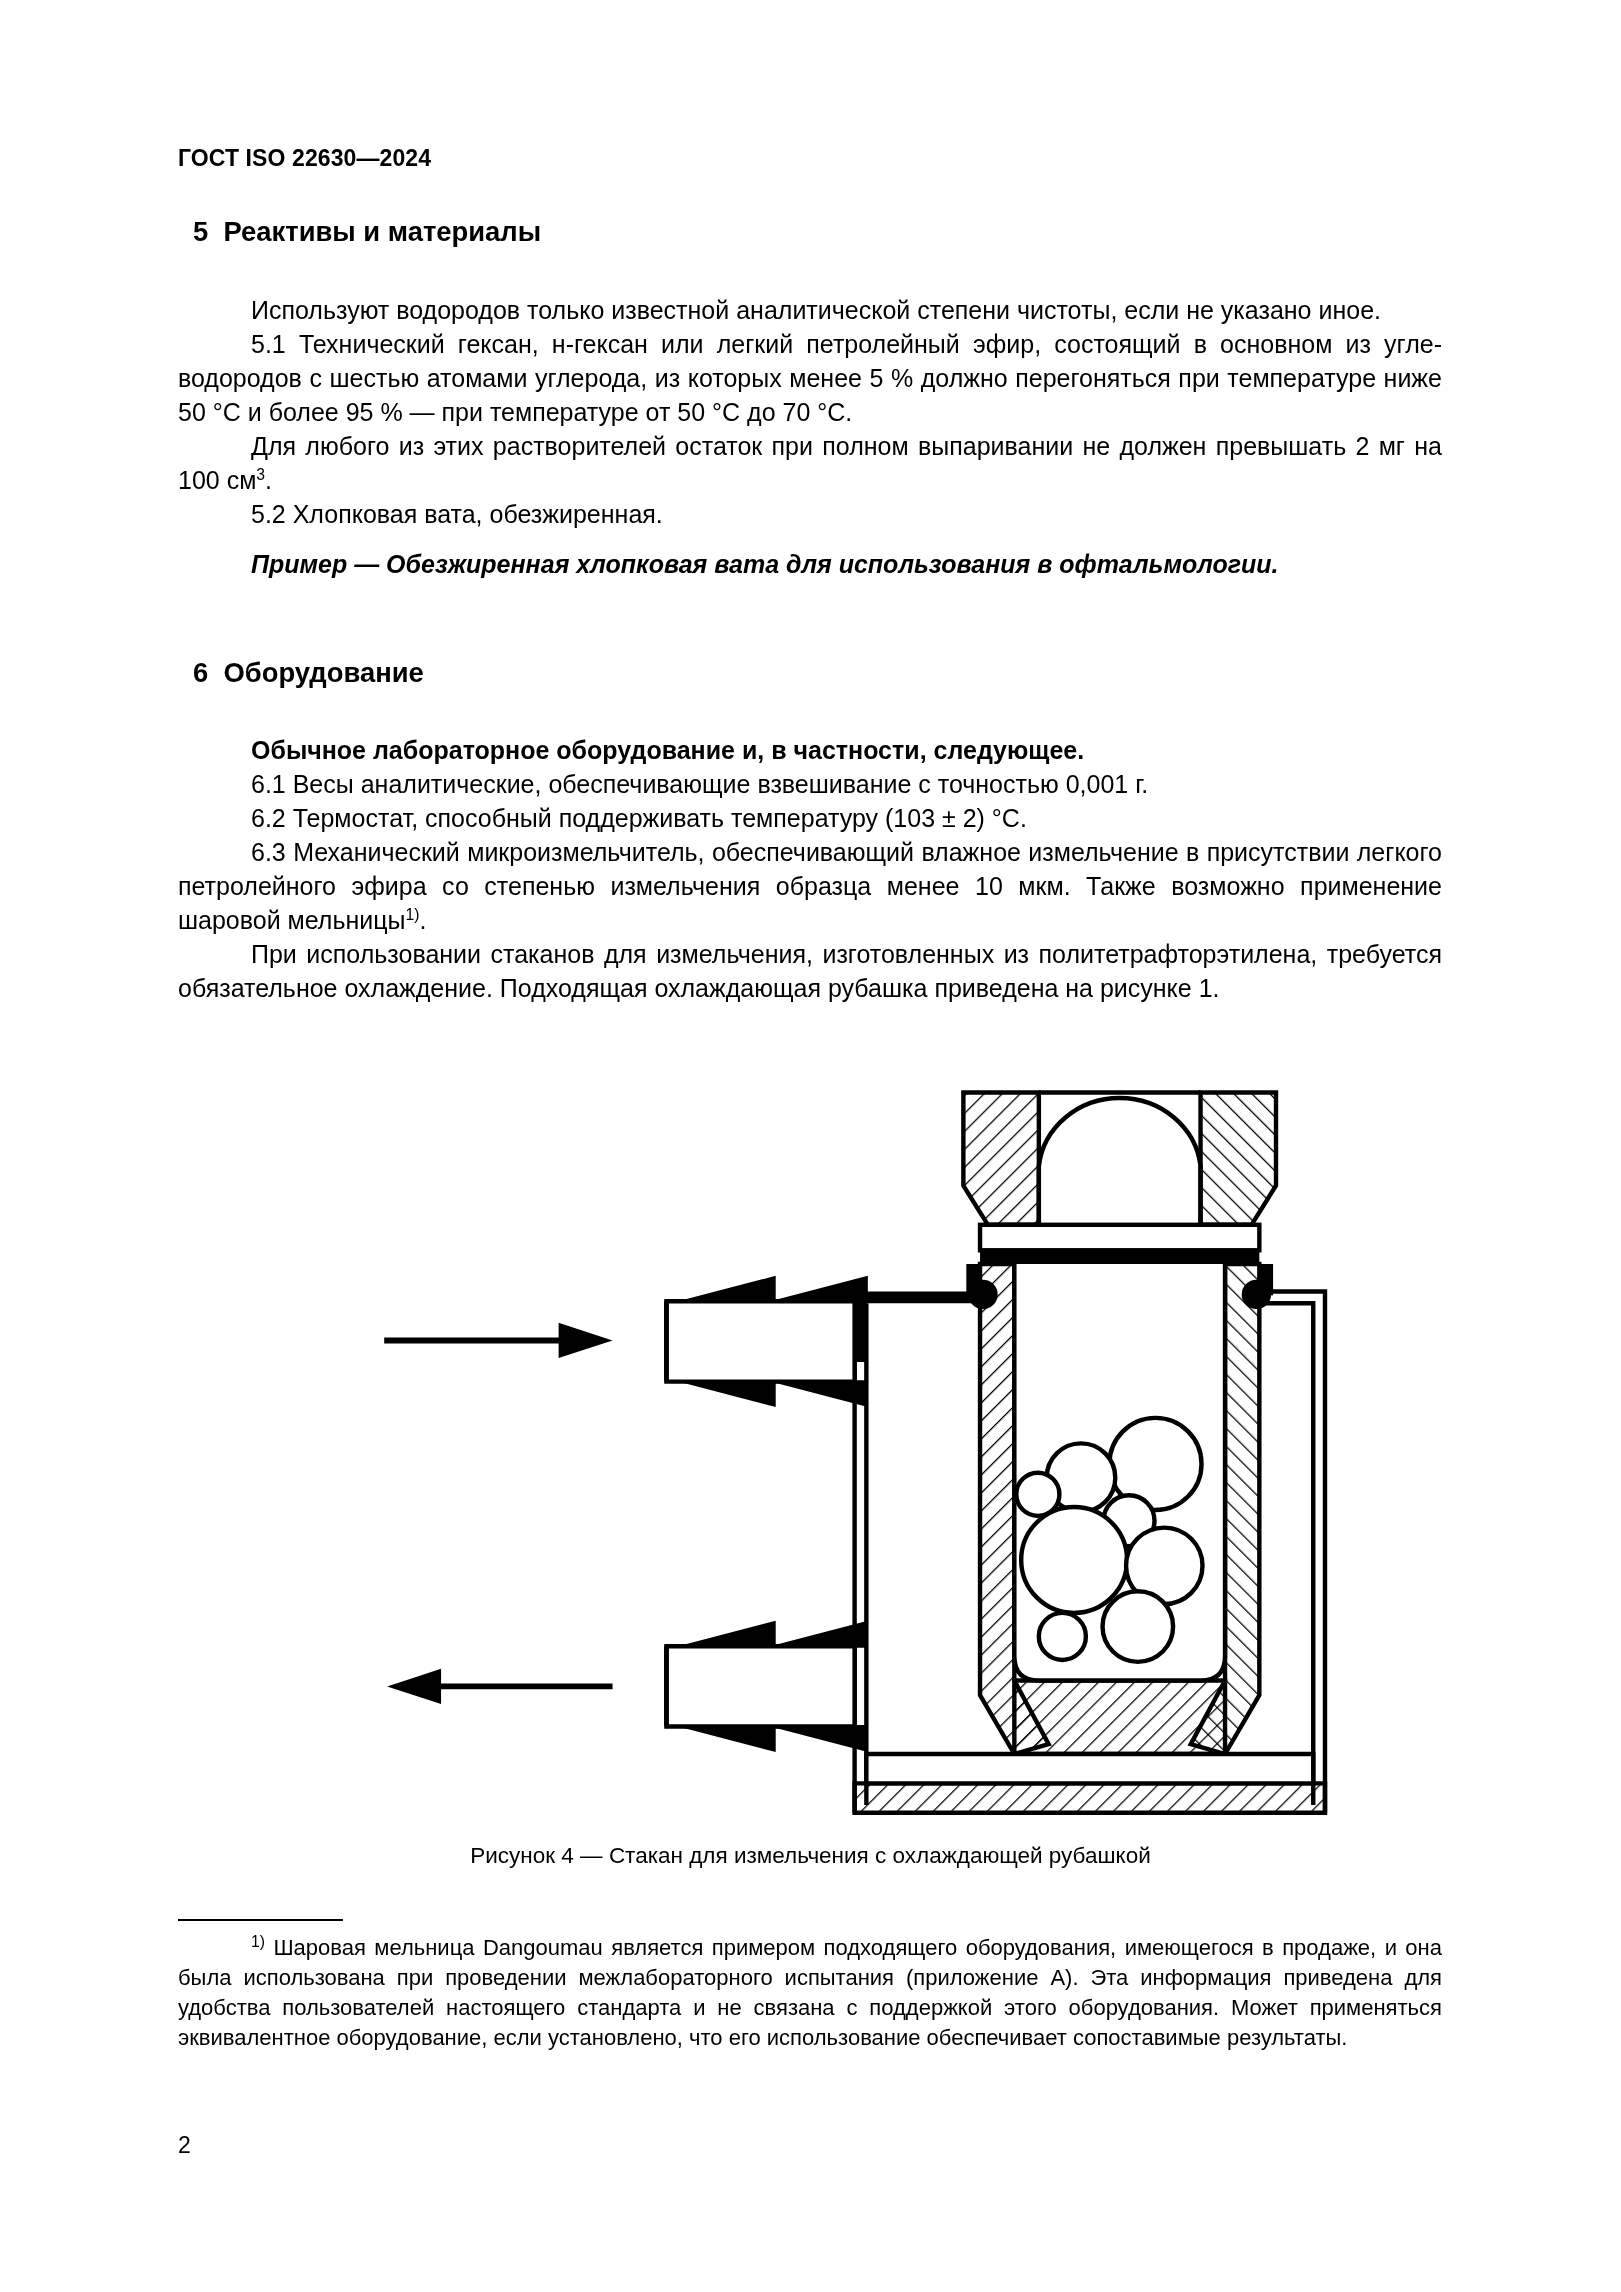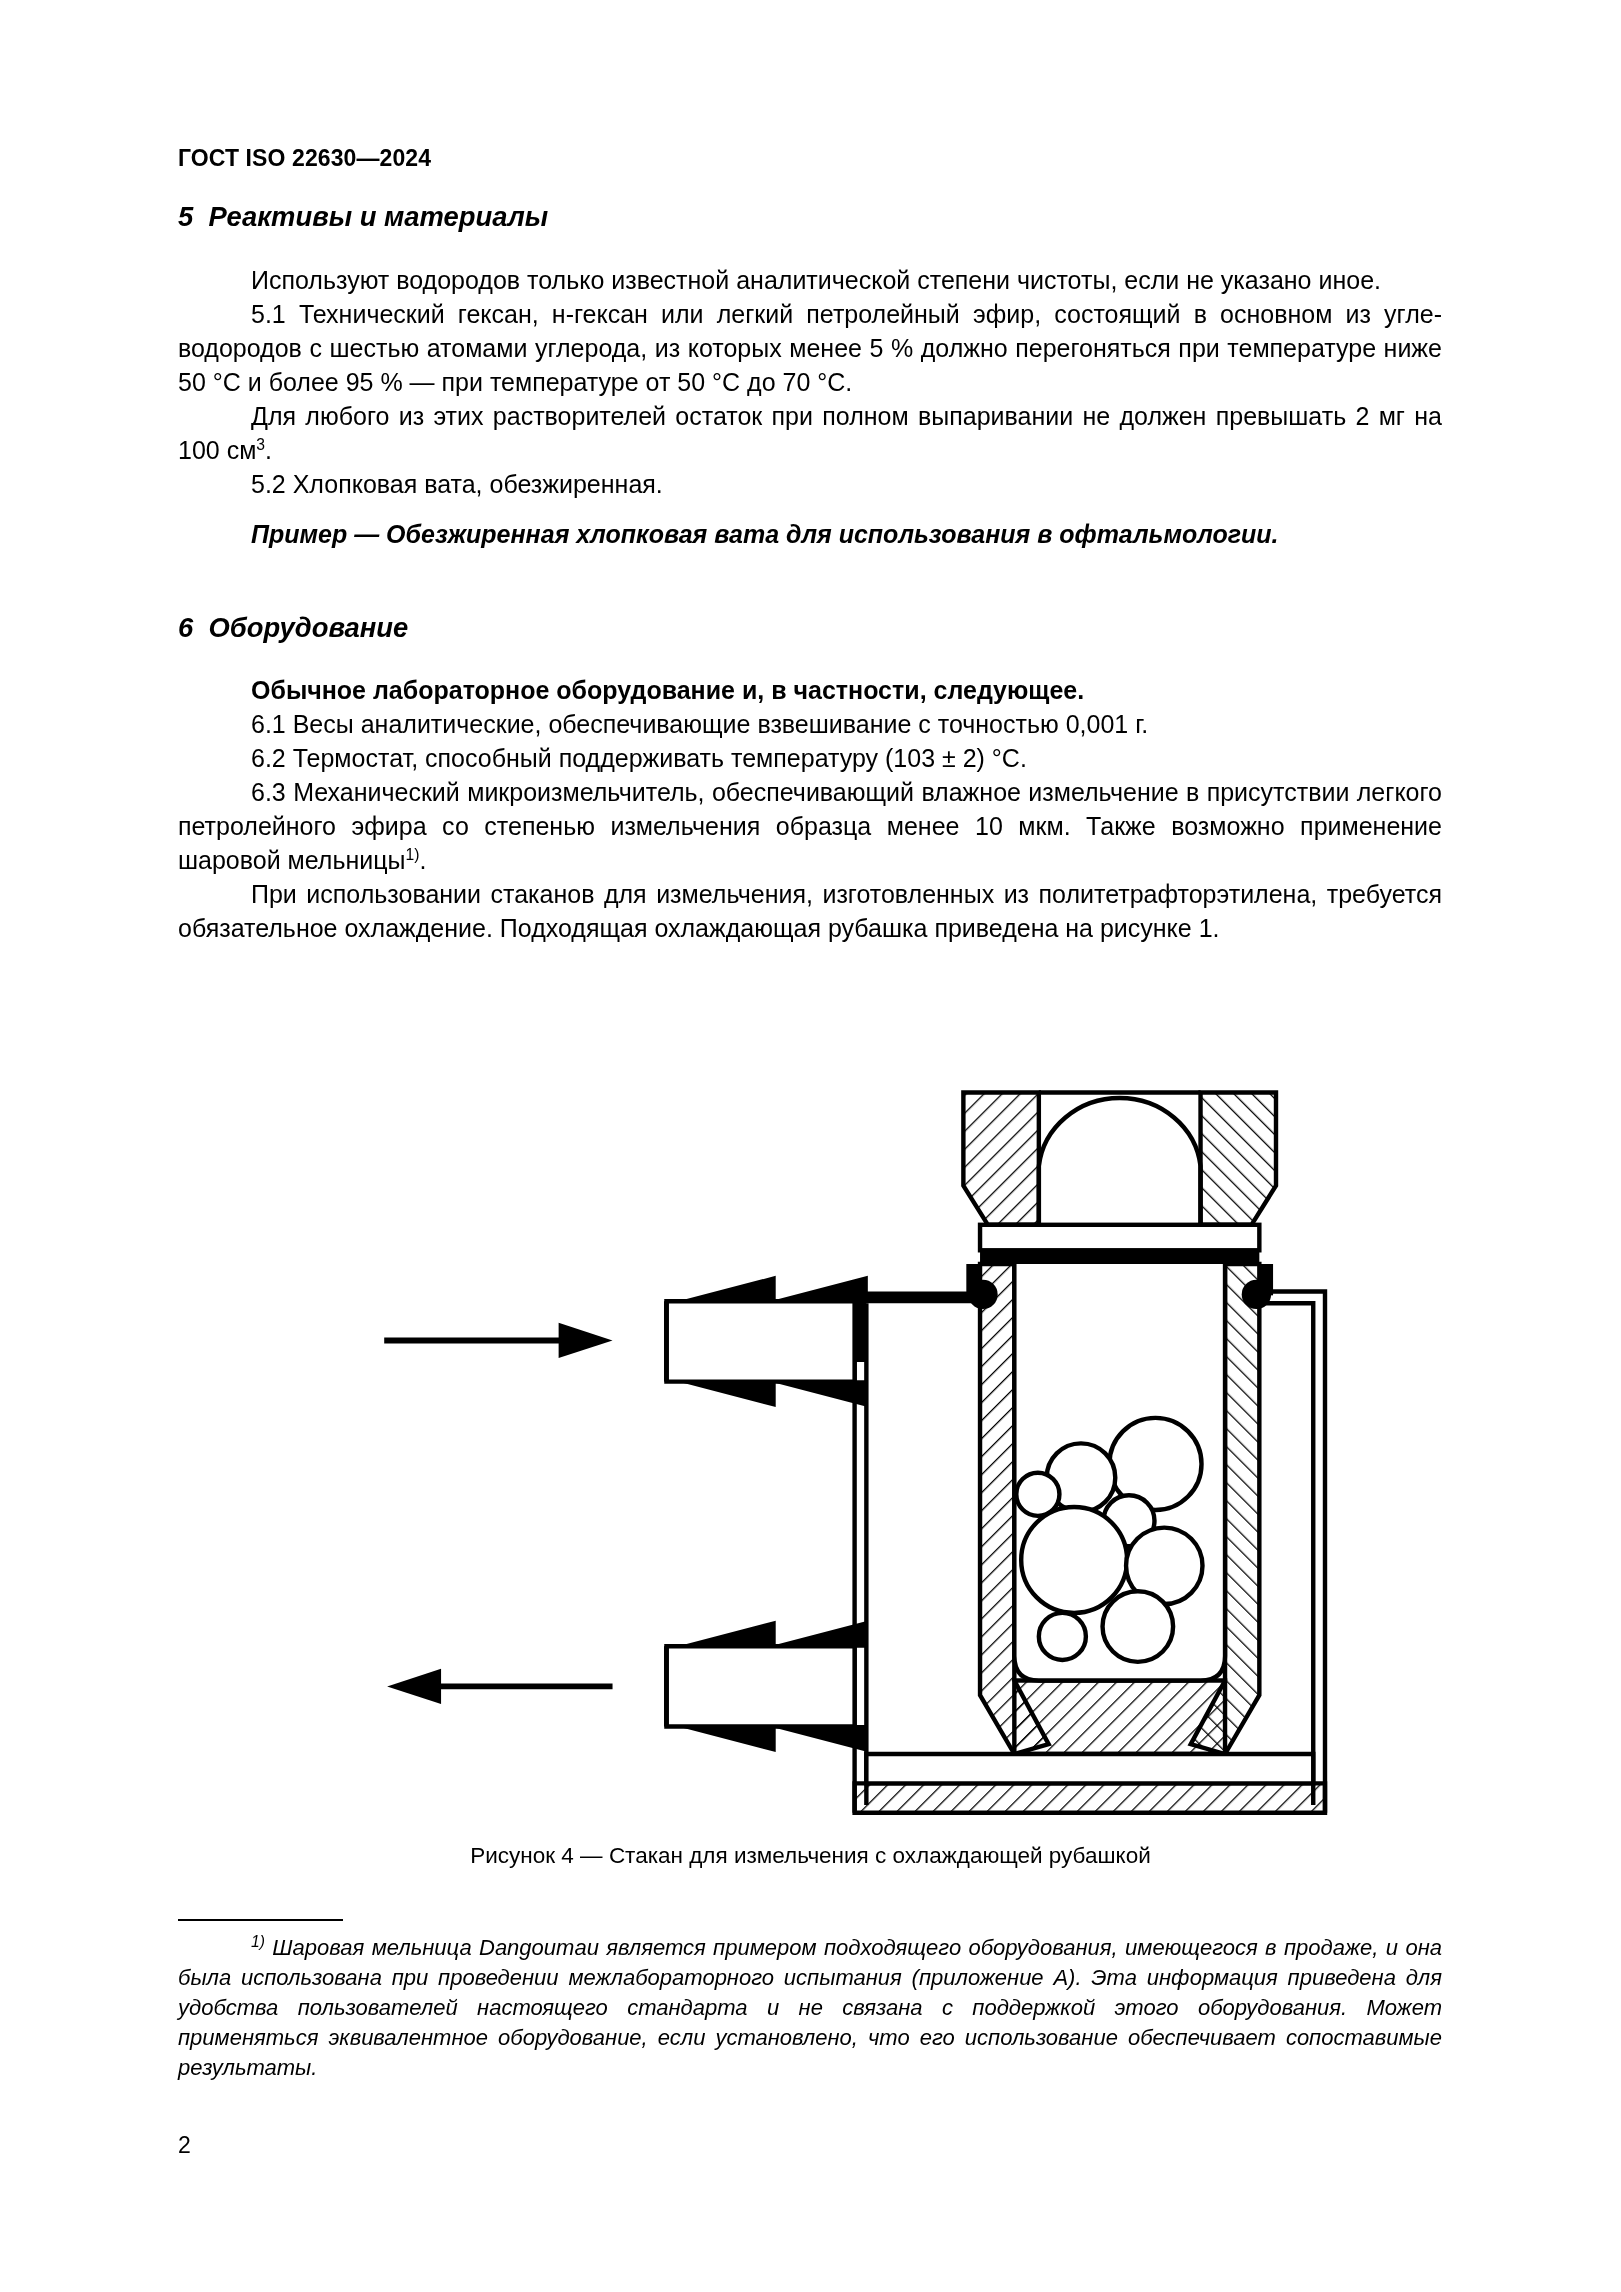--- a/index.html
+++ b/index.html
@@ -37,24 +37,23 @@
   .content {
     position: absolute;
     left: 178px;
     top: 201px;
     width: 1264px;
   }
 
   h2.section-heading {
     font-size: 27.4px;
     font-weight: bold;
-    margin: 0;
+    margin: 15px;
     padding: 0;
     line-height: 1.2;
-    font-style: italic;
   }
   .sec5 { margin-top: 23.5px; margin-left: 78px; }
   .sec6 { margin-top: 0px;  margin-left: 78px; }
 
   p.body-par {
     font-size: 25px;
     line-height: 34px;
     margin: 0;
     text-align: justify;
     text-justify: inter-word;
@@ -99,21 +98,21 @@
   .footnote {
     position: absolute;
     left: 178px;
     top: 1933px;
     width: 1264px;
     font-size: 22px;
     line-height: 30px;
     text-align: justify;
   }
   .footnote p { margin: 0; }
-  .footnote p.first { text-indent: 73px; font-style: italic; }
+  .footnote p.first { text-indent: 73px; }
 
   
   .folio {
     position: absolute;
     left: 178px;
     top: 2132px;
     font-size: 23px;
   }
 </style>
 </head>

